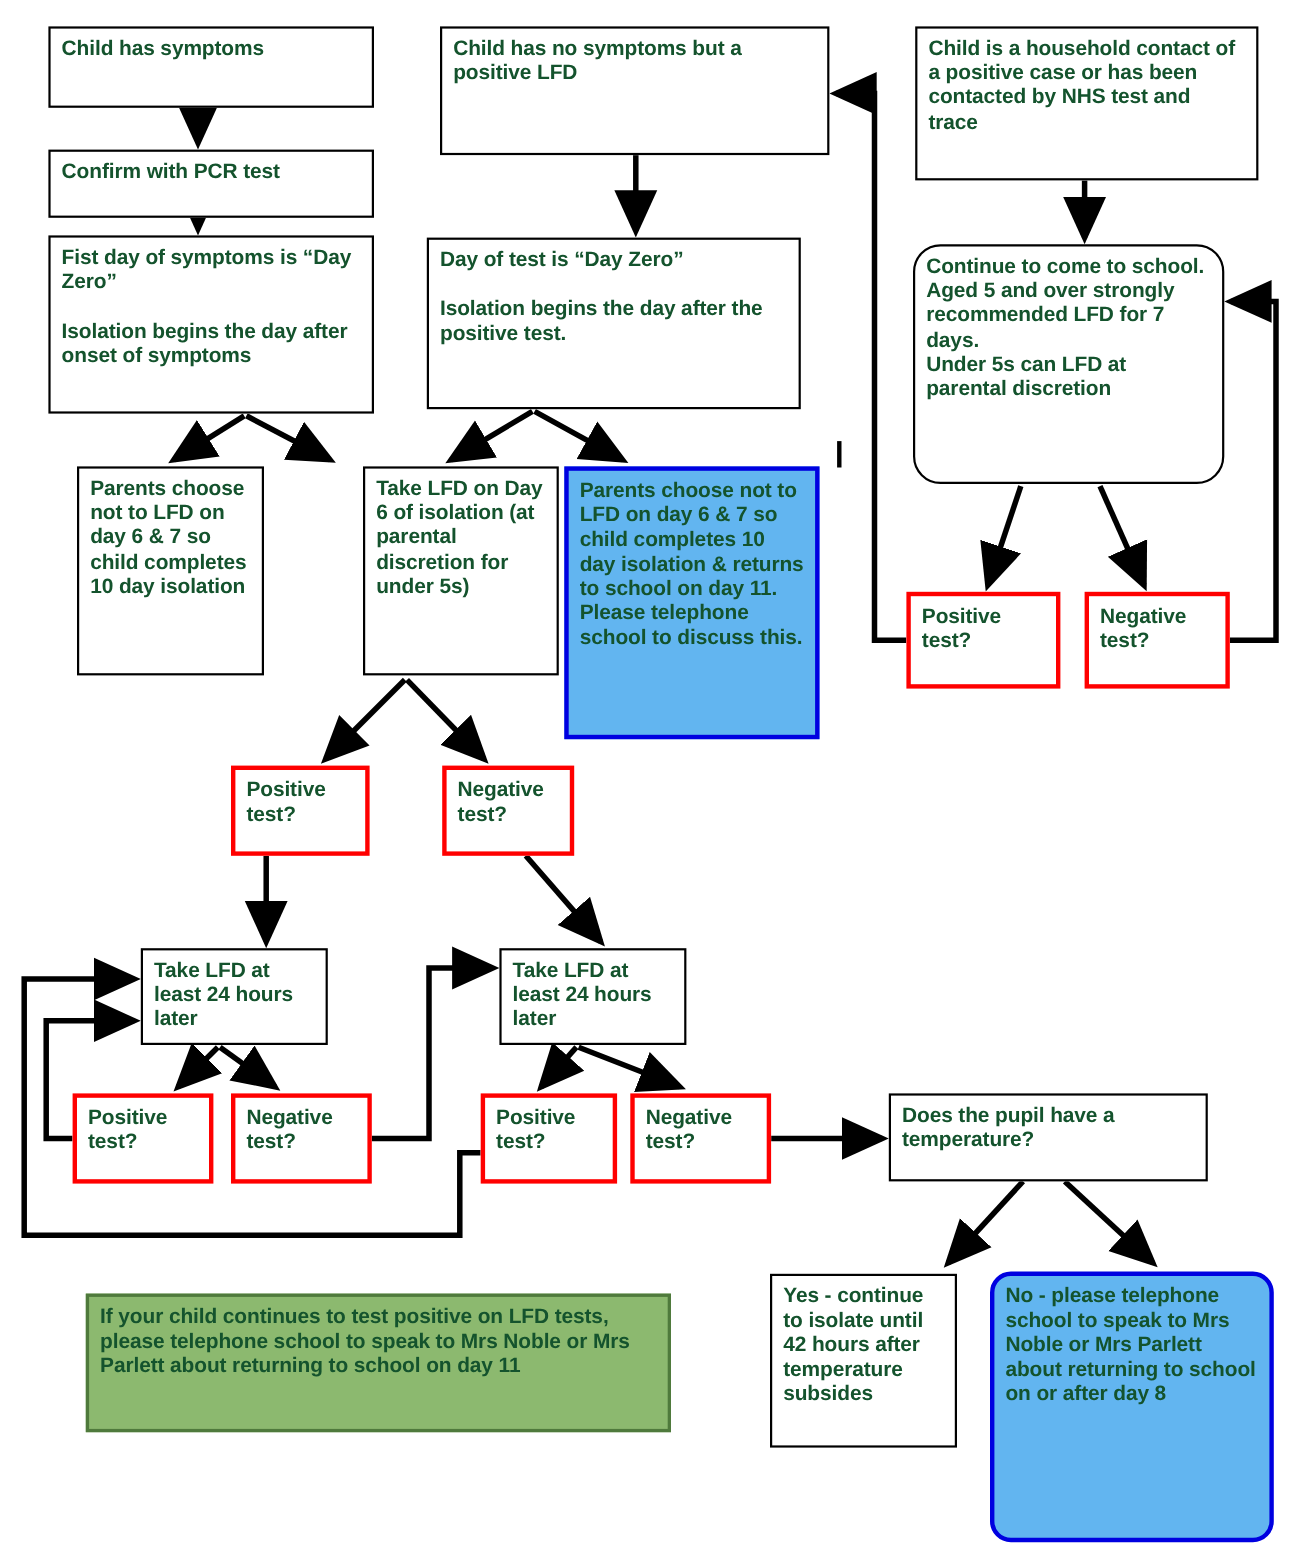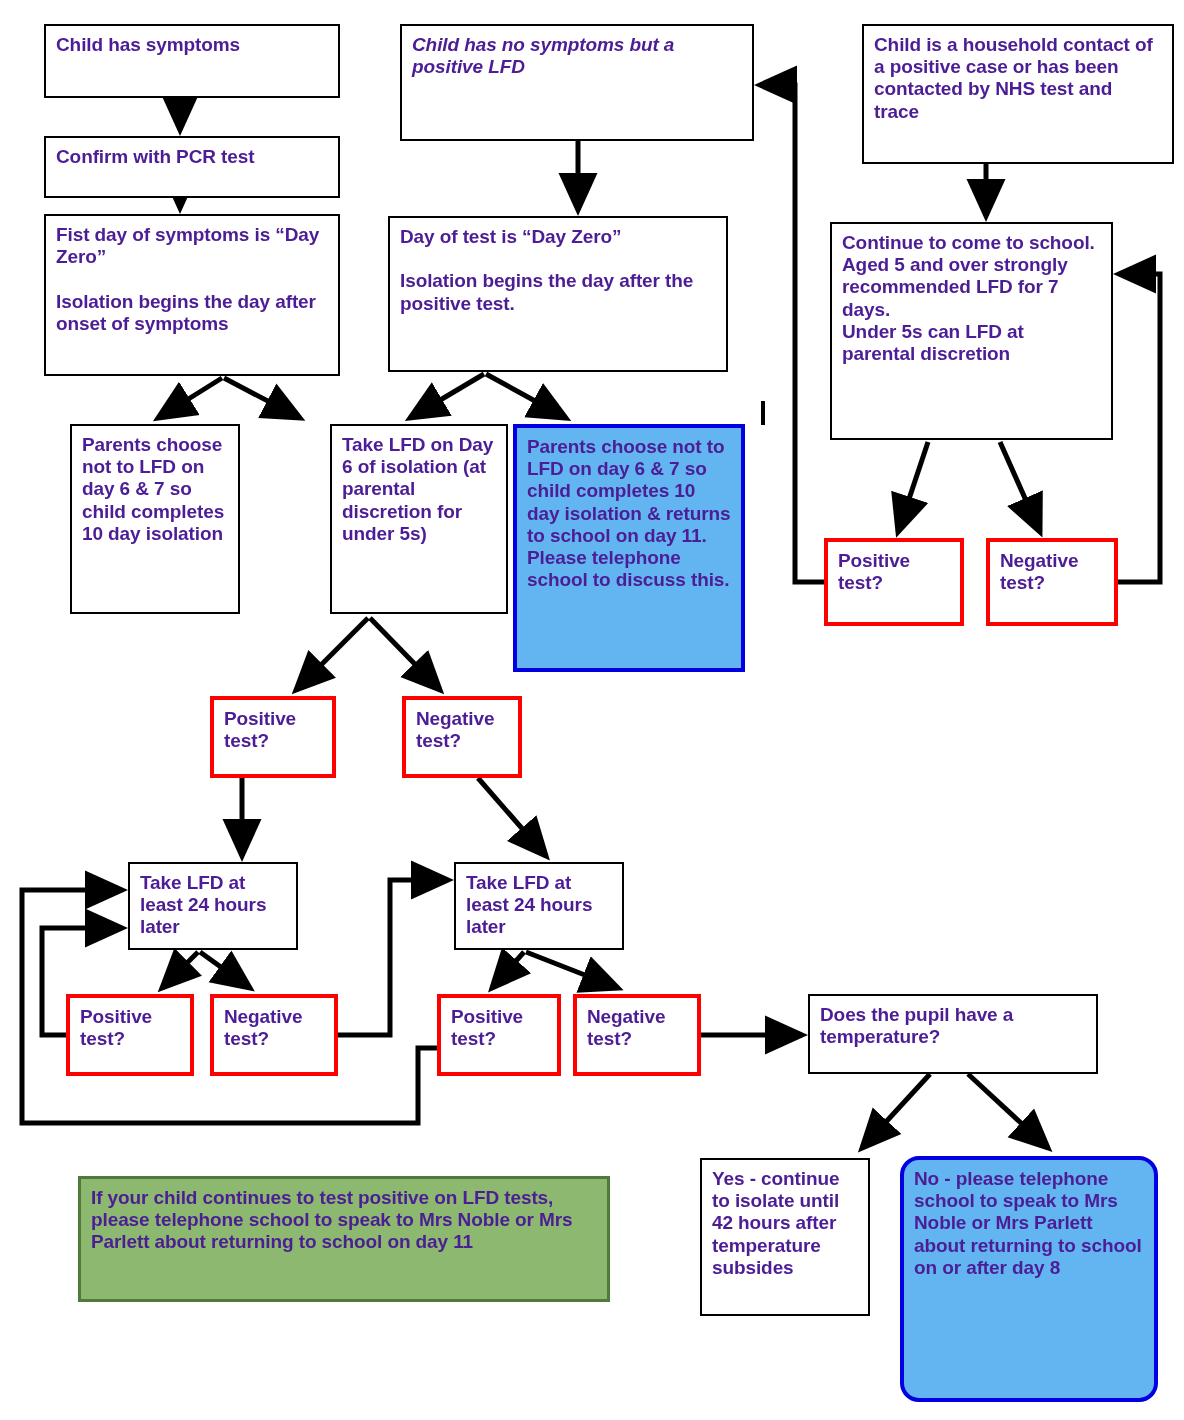--- a/index.html
+++ b/index.html
@@ -1,20 +1,20 @@
 <!DOCTYPE html>
 <html><head>
 <meta charset="utf-8">
 <style>
   html,body{margin:0;padding:0;background:#ffffff;}
   body{font-family:"Liberation Sans","DejaVu Sans",sans-serif;}
   #canvas{position:relative;width:1184px;height:1420px;background:#fff;overflow:hidden;}
   #edges{position:absolute;left:0;top:0;width:1184px;height:1420px;pointer-events:none;}
   .node{position:absolute;box-sizing:border-box;border:2px solid #000;background:#fff;
-        padding:8px 10px;font-weight:bold;line-height:1.17;color:#4c1d95;white-space:pre-line;
+        padding:8px 10px;font-weight:bold;line-height:1.17;color:#14532d;white-space:pre-line;
         font-size:19px;letter-spacing:-0.1px;}
   .node.red{border:4px solid #FF0000;}
   .node.blue{border:4px solid #0000E0;background:#62B5F0;}
   .node.green{border:3px solid #4F7A3C;background:#8CB96F;}
   .node .txt{display:block;}
 </style>
 </head>
 <body>
 
 <div id="canvas">
@@ -75,27 +75,27 @@
 
     <line x1="763" y1="401" x2="763" y2="425" stroke="#000" stroke-width="4"></line>
   </svg>
 
   <div class="node" style="left:44px;top:24px;width:296px;height:74px;"><span class="txt">Child has symptoms</span></div>
   <div class="node" style="left:44px;top:136px;width:296px;height:62px;"><span class="txt">Confirm with PCR test</span></div>
   <div class="node" style="left:44px;top:214px;width:296px;height:162px;"><span class="txt">Fist day of symptoms is “Day Zero”
 
 Isolation begins the day after onset of symptoms</span></div>
 
-  <div class="node" style="left:400px;top:24px;width:354px;height:117px;font-style:italic;"><span class="txt">Child has no symptoms but a positive LFD</span></div>
+  <div class="node" style="left:400px;top:24px;width:354px;height:117px;"><span class="txt">Child has no symptoms but a positive LFD</span></div>
   <div class="node" style="left:388px;top:216px;width:340px;height:156px;"><span class="txt">Day of test is “Day Zero”
 
 Isolation begins the day after the positive test.</span></div>
 
-  <div class="node" style="left:862px;top:24px;width:312px;height:140px;"><span class="txt">Child is a household contact of a positive case or has been contacted by NHS test and trace</span></div>
-  <div class="node" style="left:830px;top:222px;width:283px;height:218px;"><span class="txt">Continue to come to school.
+  <div class="node" style="left:832px;top:24px;width:312px;height:140px;"><span class="txt">Child is a household contact of a positive case or has been contacted by NHS test and trace</span></div>
+  <div class="node" style="left:830px;top:222px;width:283px;height:218px;border-radius:25px;"><span class="txt">Continue to come to school.
 Aged 5 and over strongly recommended LFD for 7 days.
 Under 5s can LFD at parental discretion</span></div>
 
   <div class="node" style="left:70px;top:424px;width:170px;height:190px;"><span class="txt">Parents choose not to LFD on day 6 &amp; 7 so child completes 10 day isolation</span></div>
   <div class="node" style="left:293px;top:424px;width:178px;height:190px;margin-left:37px;"><span class="txt">Take LFD on Day 6 of isolation (at parental discretion for under 5s)</span></div>
   <div class="node blue" style="left:513px;top:424px;width:232px;height:248px;"><span class="txt">Parents choose not to LFD on day 6 &amp; 7 so child completes 10 day isolation &amp; returns to school on day 11. Please telephone school to discuss this.</span></div>
 
   <div class="node red" style="left:824px;top:538px;width:140px;height:88px;"><span class="txt">Positive test?</span></div>
   <div class="node red" style="left:986px;top:538px;width:132px;height:88px;"><span class="txt">Negative test?</span></div>
 

